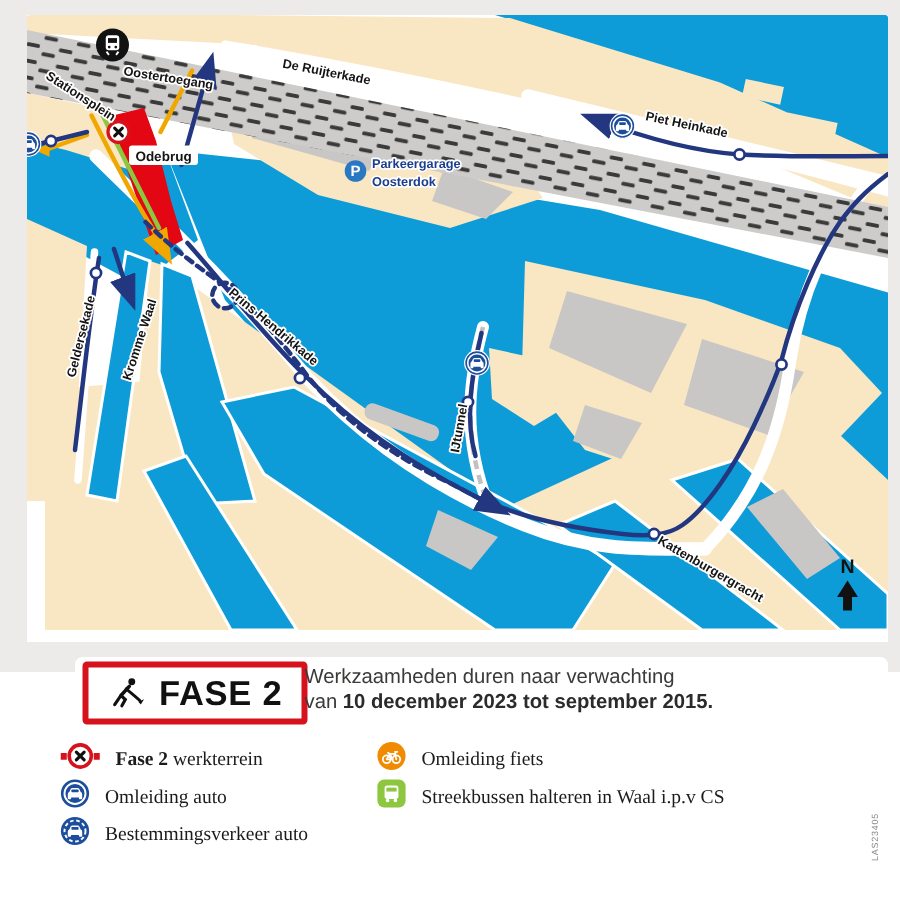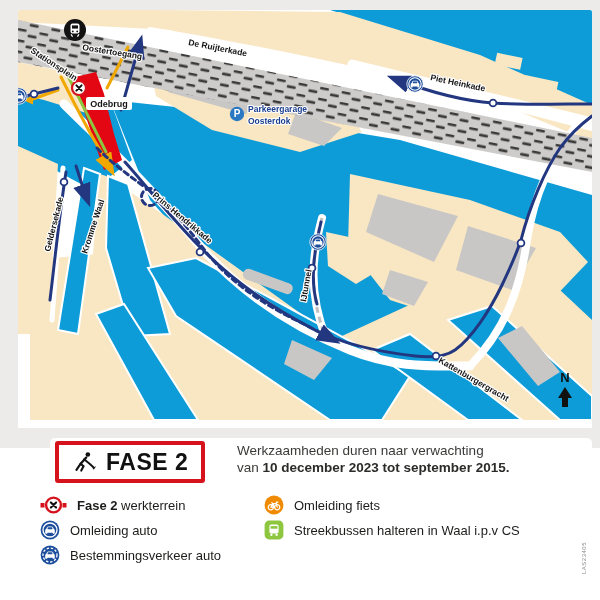--- a/index.html
+++ b/index.html
@@ -9,26 +9,26 @@
   .maplabel{font:bold 8.5px "Liberation Sans",sans-serif;fill:#141414;
             paint-order:stroke;stroke:#ffffff;stroke-width:2.4px;stroke-linejoin:round;}
   .maplabel-plain{font:bold 9px "Liberation Sans",sans-serif;fill:#141414;}
   .pgar{font:bold 8.5px "Liberation Sans",sans-serif;fill:#1b3e8f;
         paint-order:stroke;stroke:#ffffff;stroke-width:2.2px;stroke-linejoin:round;}
   .legend-panel{position:absolute;left:50px;top:438px;width:542px;height:162px;
                 background:#fff;border-radius:5px;}
   .phase-box{position:absolute;left:55px;top:441px;height:34px;display:flex;align-items:center;
              gap:9px;background:#fff;border:4px solid #d6131c;border-radius:3px;padding:0 13px;}
   .phase-label{font-size:23px;font-weight:bold;color:#111;letter-spacing:.5px;}
-  .descr{position:absolute;left:203px;top:442px;font-size:13.5px;line-height:17px;color:#3a3a39;margin-left:34px;}
+  .descr{position:absolute;left:203px;top:442px;font-size:13.5px;line-height:17px;color:#3a3a39;}
   .descr b{color:#2b2b2a;}
   .leg-col{position:absolute;display:flex;flex-direction:column;gap:7px;}
   .leg-col.left{left:40px;top:496px;}
-  .leg-col.right{left:264px;top:496px;}
-  .leg-row{display:flex;align-items:center;gap:10px;height:18px;}
+  .leg-col.right{left:251px;top:496px;}
+  .leg-row{display:flex;align-items:flex-end;gap:10px;height:18px;font-family:Liberation Serif, serif;}
   .leg-text{font-size:13px;color:#1c1c1b;}
   .leg-text b{font-weight:bold;}
   .doc-code{position:absolute;right:13px;bottom:26px;font-size:6px;color:#8a8a8a;
             writing-mode:vertical-rl;transform:rotate(180deg);letter-spacing:.5px;}
 </style>
 </head>
 <body>
 
 <div class="page">
 

